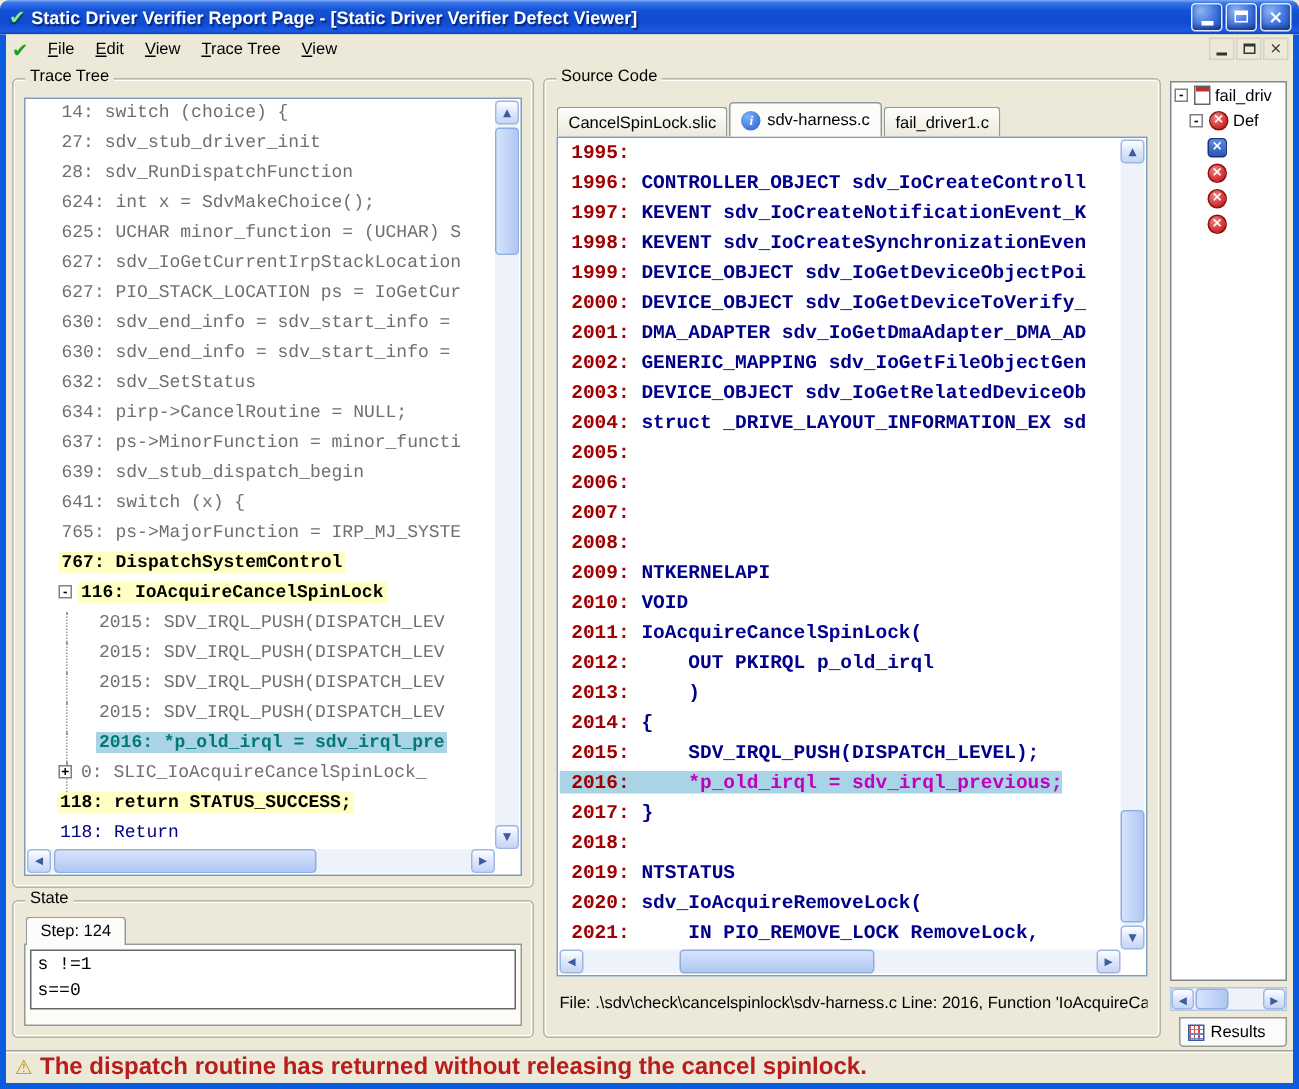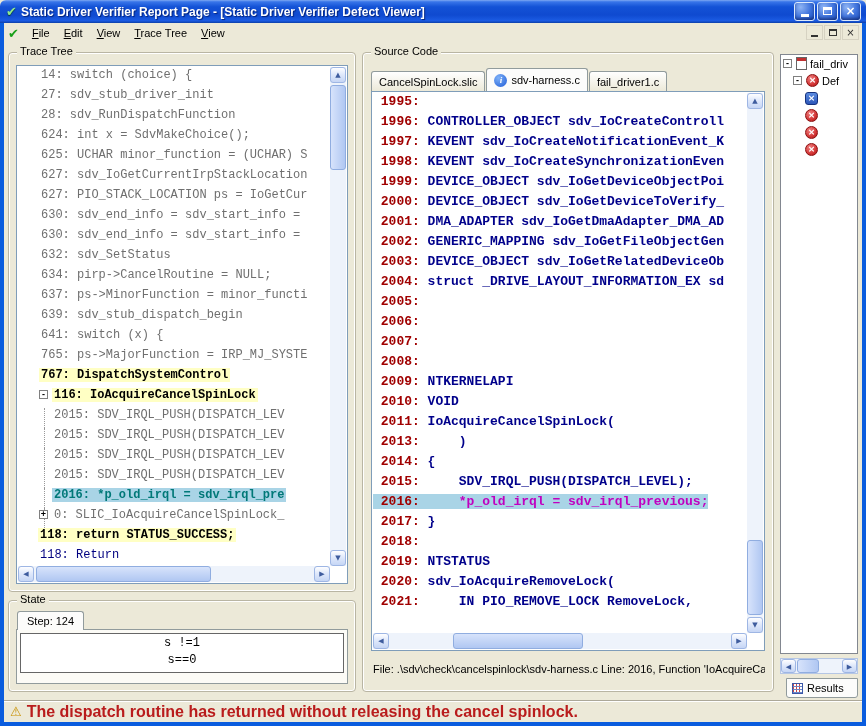--- a/index.html
+++ b/index.html
@@ -39,21 +39,21 @@
   .trace-gb{left:4px;top:8px;width:348px;height:540px;}
   .trace-gb .listbox{left:7px;top:12px;right:7px;bottom:7px;}
   .trace-list{position:absolute;top:2px;left:1px;right:17px;bottom:17px;overflow:hidden;}
   .trace-row{position:relative;height:20px;line-height:20px;font:12px "Liberation Mono","DejaVu Sans Mono",monospace;white-space:pre;overflow:hidden;color:#6F6F6F;}
   .trace-row .t{padding:0 2px;}
   .trace-row.y .t{background:var(--trace-highlight,#FFFFC4);color:#000;font-weight:bold;}
   .trace-row.sel .t{background:var(--selection-blue,#A9D4E6);color:var(--selected-text-teal,#007878);font-weight:bold;}
   .trace-row.navy .t{color:#000080;font-weight:normal;}
   .ind0{padding-left:21px;}
   .ind1{padding-left:20px;}
-  .ind2{padding-left:34px;}
+  .ind2{padding-left:46px;}
   .ind2e{padding-left:21px;}
   .ind2::before,.ind2e::before{content:"";position:absolute;left:26px;top:0;height:100%;border-left:1px dotted #999;}
   .expander{position:relative;z-index:1;display:inline-block;width:9px;height:9px;border:1px solid #808080;background:#fff;color:#000;
     font:bold 9px/7px "Liberation Sans",sans-serif;text-align:center;margin-right:4px;vertical-align:middle;flex:none;}
   
   .sb{position:absolute;background:#EEF3FB;}
   .sb-v{top:1px;right:1px;width:16px;bottom:17px;}
   .sb-h{left:1px;bottom:1px;height:16px;right:17px;}
   .sbtn{position:absolute;background:linear-gradient(180deg,#FEFEFF 0%,#E0E9FB 45%,#C6D6F5 100%);border:1px solid #9EB6E4;border-radius:3px;
     color:#3E5C9E;font-family:"DejaVu Sans",sans-serif;font-size:7px;text-align:center;line-height:14px;}
@@ -64,21 +64,21 @@
   .sb-h .sb-thumb{background:linear-gradient(180deg,#D7E3FB,#B0C7F2);top:0;bottom:0;}
   .trace-vthumb{left:0;right:0;top:18px;height:85px;}
   .trace-hthumb{left:18px;width:175px;}
   .code-vthumb{left:0;right:0;bottom:18px;height:75px;}
   .code-hthumb{left:80px;width:130px;}
   
   .state-gb{left:4px;top:556px;width:348px;height:92px;}
   .state-tab{position:absolute;top:10px;left:8px;height:19px;padding:0 9px;background:#FCFCFB;border:1px solid #919B9C;border-bottom:none;
     border-radius:3px 3px 0 0;font-size:11px;line-height:18px;z-index:2;}
   .state-page{position:absolute;top:28px;left:7px;right:7px;bottom:7px;background:#FCFBF6;border:1px solid #919B9C;}
-  .state-text{position:absolute;left:3px;top:3px;right:3px;bottom:10px;background:#fff;border:1px solid #666;text-align:center;}
+  .state-text{position:absolute;left:3px;top:3px;right:3px;bottom:10px;background:#fff;border:1px solid #666;}
   .state-line{font:12px/16px "Liberation Mono","DejaVu Sans Mono",monospace;color:#000;padding:1px 4px 0 4px;white-space:pre;}
   
   .source-gb{left:358px;top:8px;width:412px;height:640px;}
   .tabbar{position:absolute;top:15px;left:8px;right:8px;height:23px;display:flex;align-items:flex-end;}
   .tab{height:20px;display:inline-flex;align-items:center;padding:0 7px;font-size:11px;color:#000;margin-right:1px;cursor:default;
     background:linear-gradient(#FFFFFF,#ECE9D8);border:1px solid #919B9C;border-bottom:none;border-radius:3px 3px 0 0;}
   .tab.active{height:23px;background:#FCFCFB;position:relative;z-index:3;}
   .info-icon{display:inline-block;width:13px;height:13px;border-radius:50%;margin-right:4px;
     background:radial-gradient(circle at 35% 30%,#7FB2F8,#1E5BD6);color:#fff;font:italic bold 9px/13px "Liberation Serif",serif;text-align:center;}
   .codebox{left:8px;top:38px;right:8px;height:560px;z-index:2;}
@@ -229,20 +229,21 @@
               <div class="code-row"><span class="ln"> 2002:</span><span class="code"> GENERIC_MAPPING sdv_IoGetFileObjectGen</span></div>
               <div class="code-row"><span class="ln"> 2003:</span><span class="code"> DEVICE_OBJECT sdv_IoGetRelatedDeviceOb</span></div>
               <div class="code-row"><span class="ln"> 2004:</span><span class="code"> struct _DRIVE_LAYOUT_INFORMATION_EX sd</span></div>
               <div class="code-row"><span class="ln"> 2005:</span><span class="code"></span></div>
               <div class="code-row"><span class="ln"> 2006:</span><span class="code"></span></div>
               <div class="code-row"><span class="ln"> 2007:</span><span class="code"></span></div>
               <div class="code-row"><span class="ln"> 2008:</span><span class="code"></span></div>
               <div class="code-row"><span class="ln"> 2009:</span><span class="code"> NTKERNELAPI</span></div>
               <div class="code-row"><span class="ln"> 2010:</span><span class="code"> VOID</span></div>
               <div class="code-row"><span class="ln"> 2011:</span><span class="code"> IoAcquireCancelSpinLock(</span></div>
+              <div class="code-row"><span class="ln"> 2012:</span><span class="code">     OUT PKIRQL p_old_irql</span></div>
               <div class="code-row"><span class="ln"> 2013:</span><span class="code">     )</span></div>
               <div class="code-row"><span class="ln"> 2014:</span><span class="code"> {</span></div>
               <div class="code-row"><span class="ln"> 2015:</span><span class="code">     SDV_IRQL_PUSH(DISPATCH_LEVEL);</span></div>
               <div class="code-row sel"><span class="ln"> 2016:</span><span class="code">     *p_old_irql = sdv_irql_previous;</span></div>
               <div class="code-row"><span class="ln"> 2017:</span><span class="code"> }</span></div>
               <div class="code-row"><span class="ln"> 2018:</span><span class="code"></span></div>
               <div class="code-row"><span class="ln"> 2019:</span><span class="code"> NTSTATUS</span></div>
               <div class="code-row"><span class="ln"> 2020:</span><span class="code"> sdv_IoAcquireRemoveLock(</span></div>
               <div class="code-row"><span class="ln"> 2021:</span><span class="code">     IN PIO_REMOVE_LOCK RemoveLock,</span></div>
             </div>

